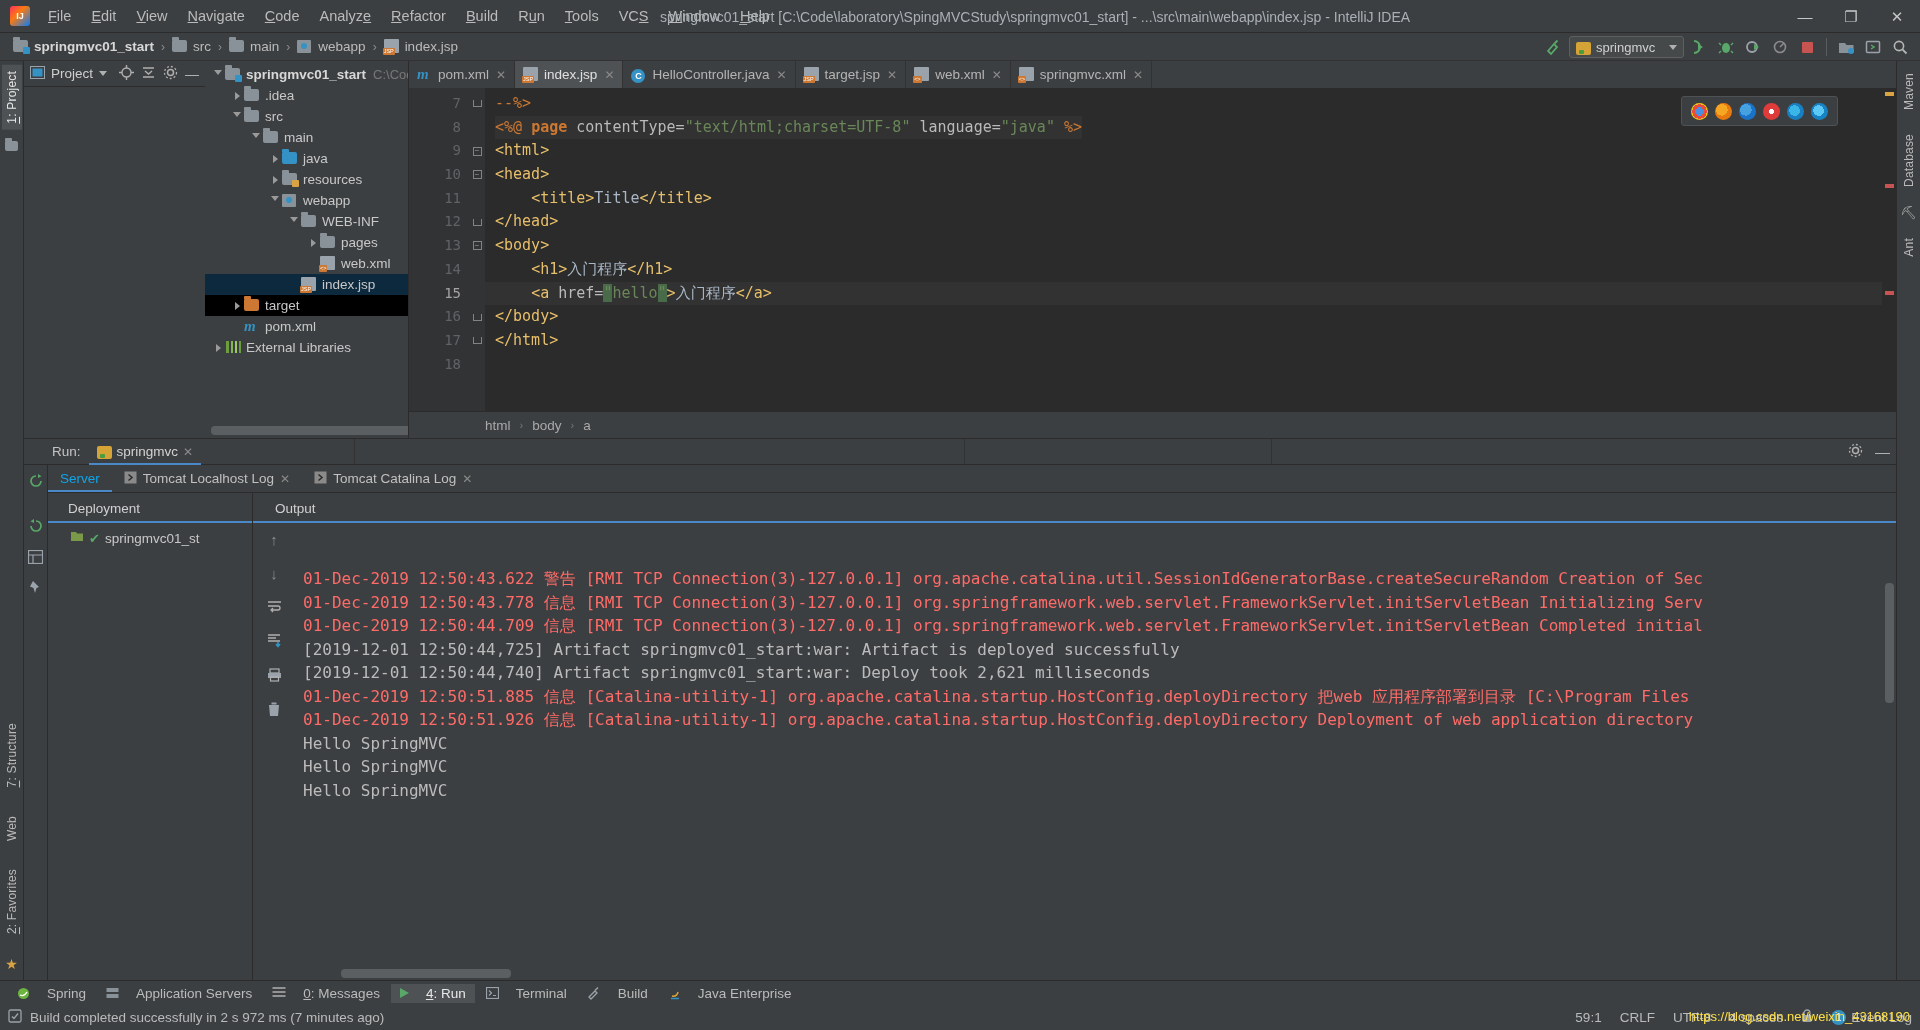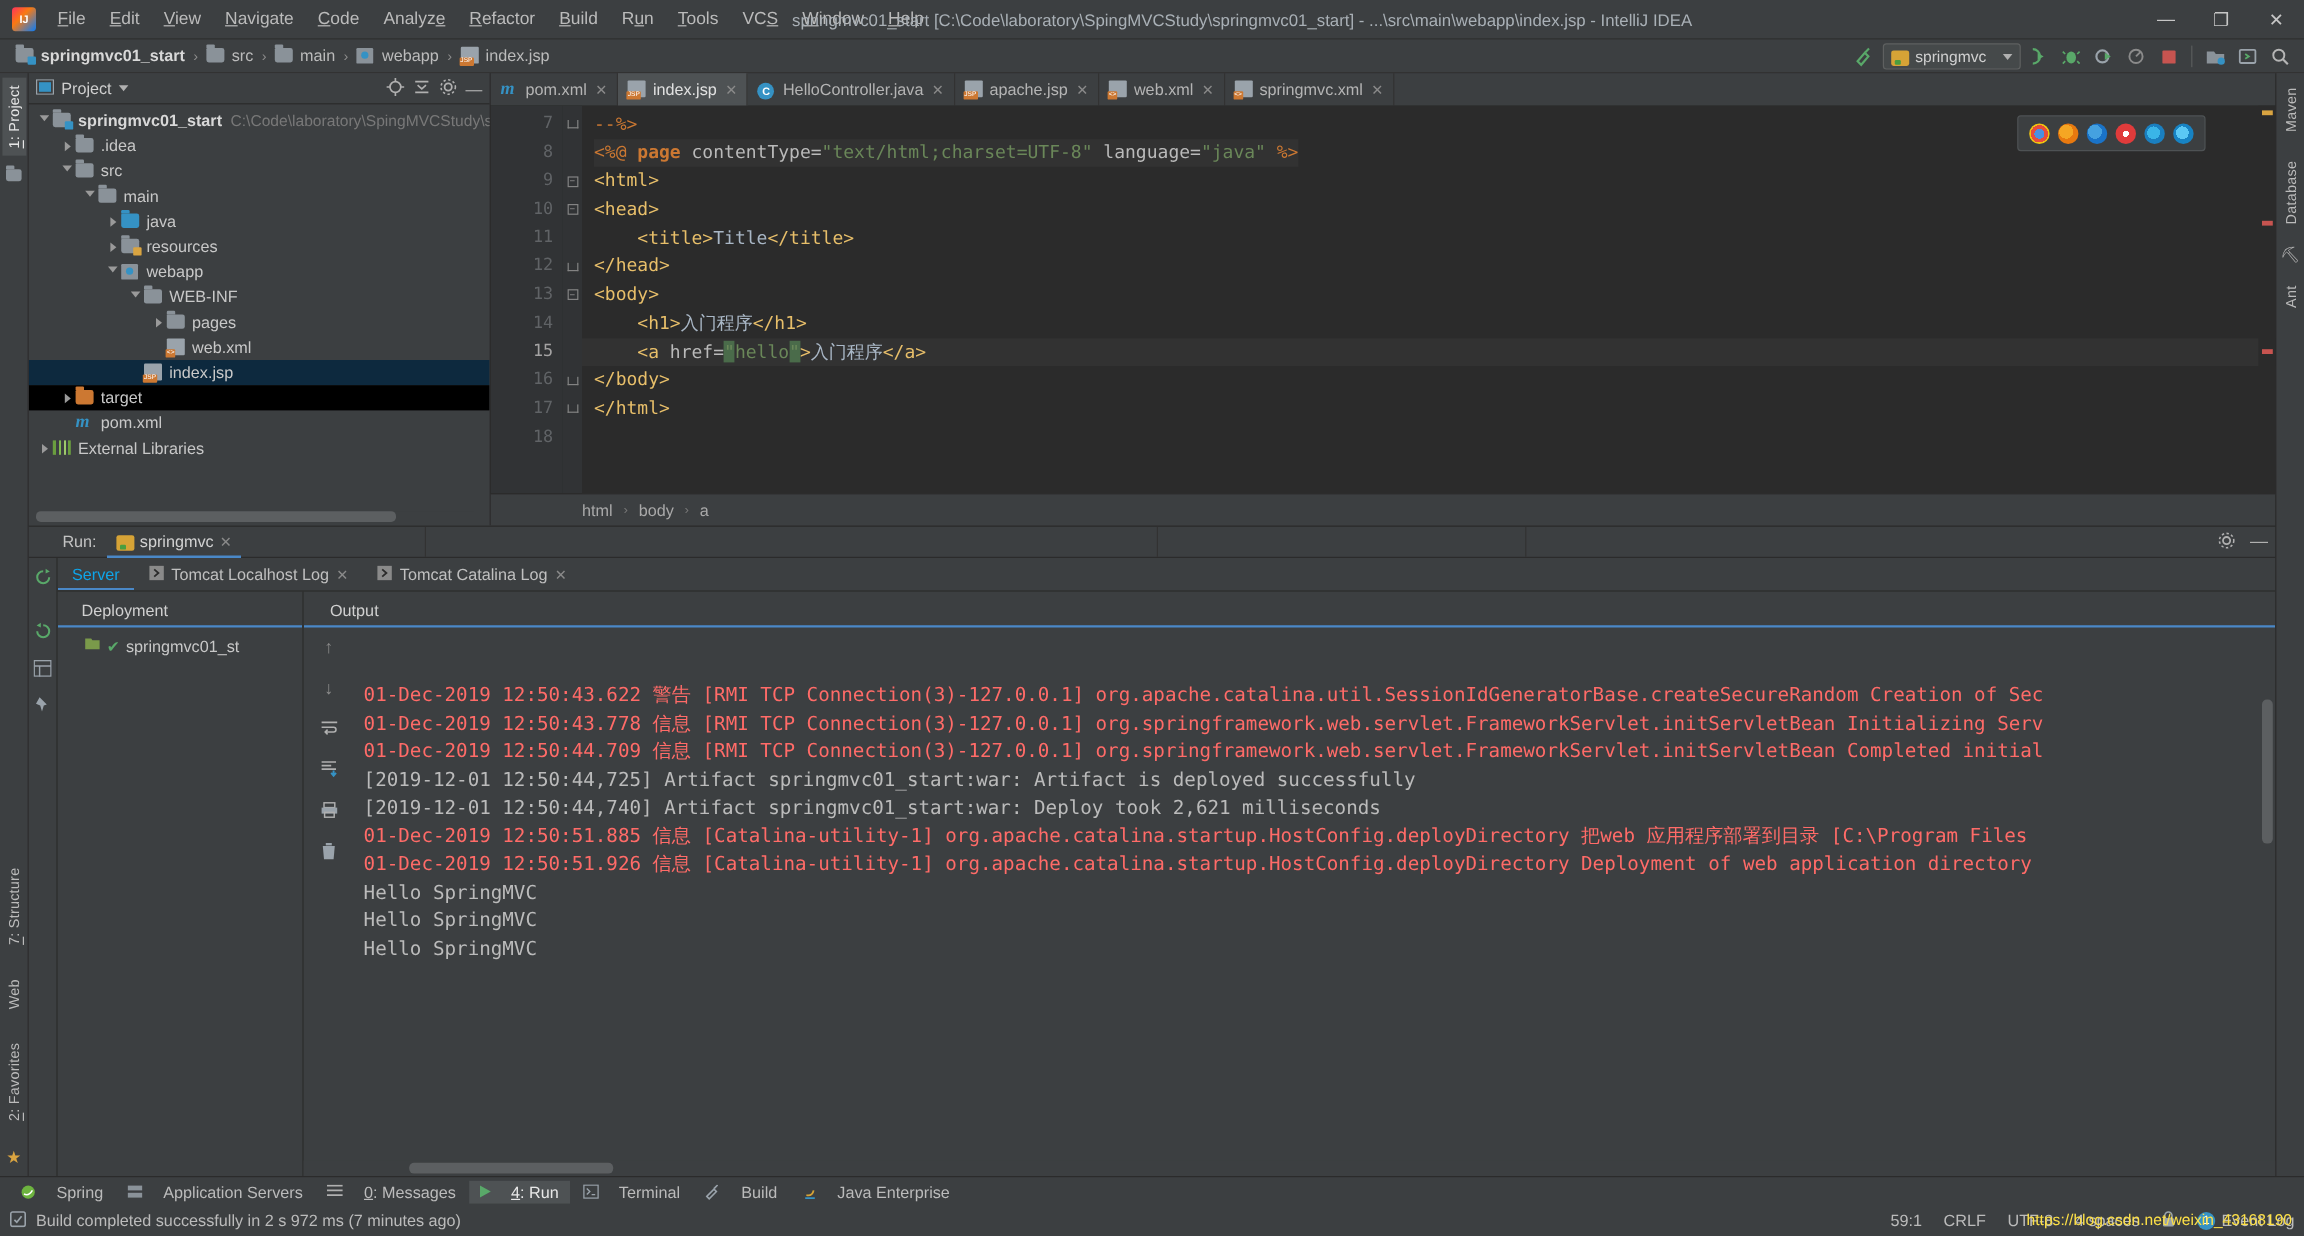--- a/index.html
+++ b/index.html
@@ -83,21 +83,21 @@
     display:flex; flex-direction:column; align-items:center; padding-top:6px; gap:12px;
   }
 
   .center-col { flex:1 1 auto; display:flex; flex-direction:column; min-width:0; }
 
   
   .upper { flex:0 0 377px; display:flex; min-height:0; }
 
   
   .project {
-    width:385px; flex:0 0 385px; background:#3c3f41; display:flex; flex-direction:column;
+    width:385px; flex:0 0 385px; background:#3c3f41; display:flex; flex-direction:row;
     border-right:1px solid #2b2b2b; min-height:0;
   }
   .proj-header {
     height:26px; flex:0 0 26px; display:flex; align-items:center; padding:0 6px;
     border-bottom:1px solid #2b2b2b; gap:6px;
   }
   .proj-title { font-size:13.5px; color:#cfcfcf; }
   .proj-header .spacer { flex:1; }
   .proj-tools { display:flex; align-items:center; gap:7px; }
   .tree { flex:1 1 auto; overflow:hidden; padding-top:3px; font-size:13.5px; position:relative; }
@@ -530,21 +530,21 @@
                   <span class="arrow-tri"></span>
                 </span>
                 <span class="fico"><span class="folder orange"></span></span>
                 <span class="lbl">target</span>
               </div>
               <div class="trow" style="padding-left: 25px;">
                 <span class="arrow"></span>
                 <span class="fico"><span class="mico">m</span></span>
                 <span class="lbl">pom.xml</span>
               </div>
-              <div class="trow" style="padding-left: 6px;">
+              <div class="trow" style="padding-left: 6px; text-align: center;">
                 <span class="arrow">
                   <span class="arrow-tri"></span>
                 </span>
                 <span class="fico"><span class="libico"></span></span>
                 <span class="lbl">External Libraries</span>
               </div>
               <div class="hscroll-proj">
                 <i></i>
               </div>
             </div>
@@ -562,21 +562,21 @@
                 <span>index.jsp</span>
                 <span class="x">✕</span>
               </div>
               <div class="etab">
                 <span class="fico" style="width:15px;margin-right:0"><span style="display:inline-block;width:14px;height:14px;border-radius:50%;background:#3592c4;color:#fff;font-size:9px;text-align:center;line-height:14px;font-weight:bold;">C</span></span>
                 <span>HelloController.java</span>
                 <span class="x">✕</span>
               </div>
               <div class="etab">
                 <span class="fico" style="width:15px;margin-right:0"><span class="jspico"></span></span>
-                <span>apache.jsp</span>
+                <span>target.jsp</span>
                 <span class="x">✕</span>
               </div>
               <div class="etab">
                 <span class="fico" style="width:15px;margin-right:0"><span class="jspico xmlico"></span></span>
                 <span>web.xml</span>
                 <span class="x">✕</span>
               </div>
               <div class="etab">
                 <span class="fico" style="width:15px;margin-right:0"><span class="jspico xmlico"></span></span>
                 <span>springmvc.xml</span>

